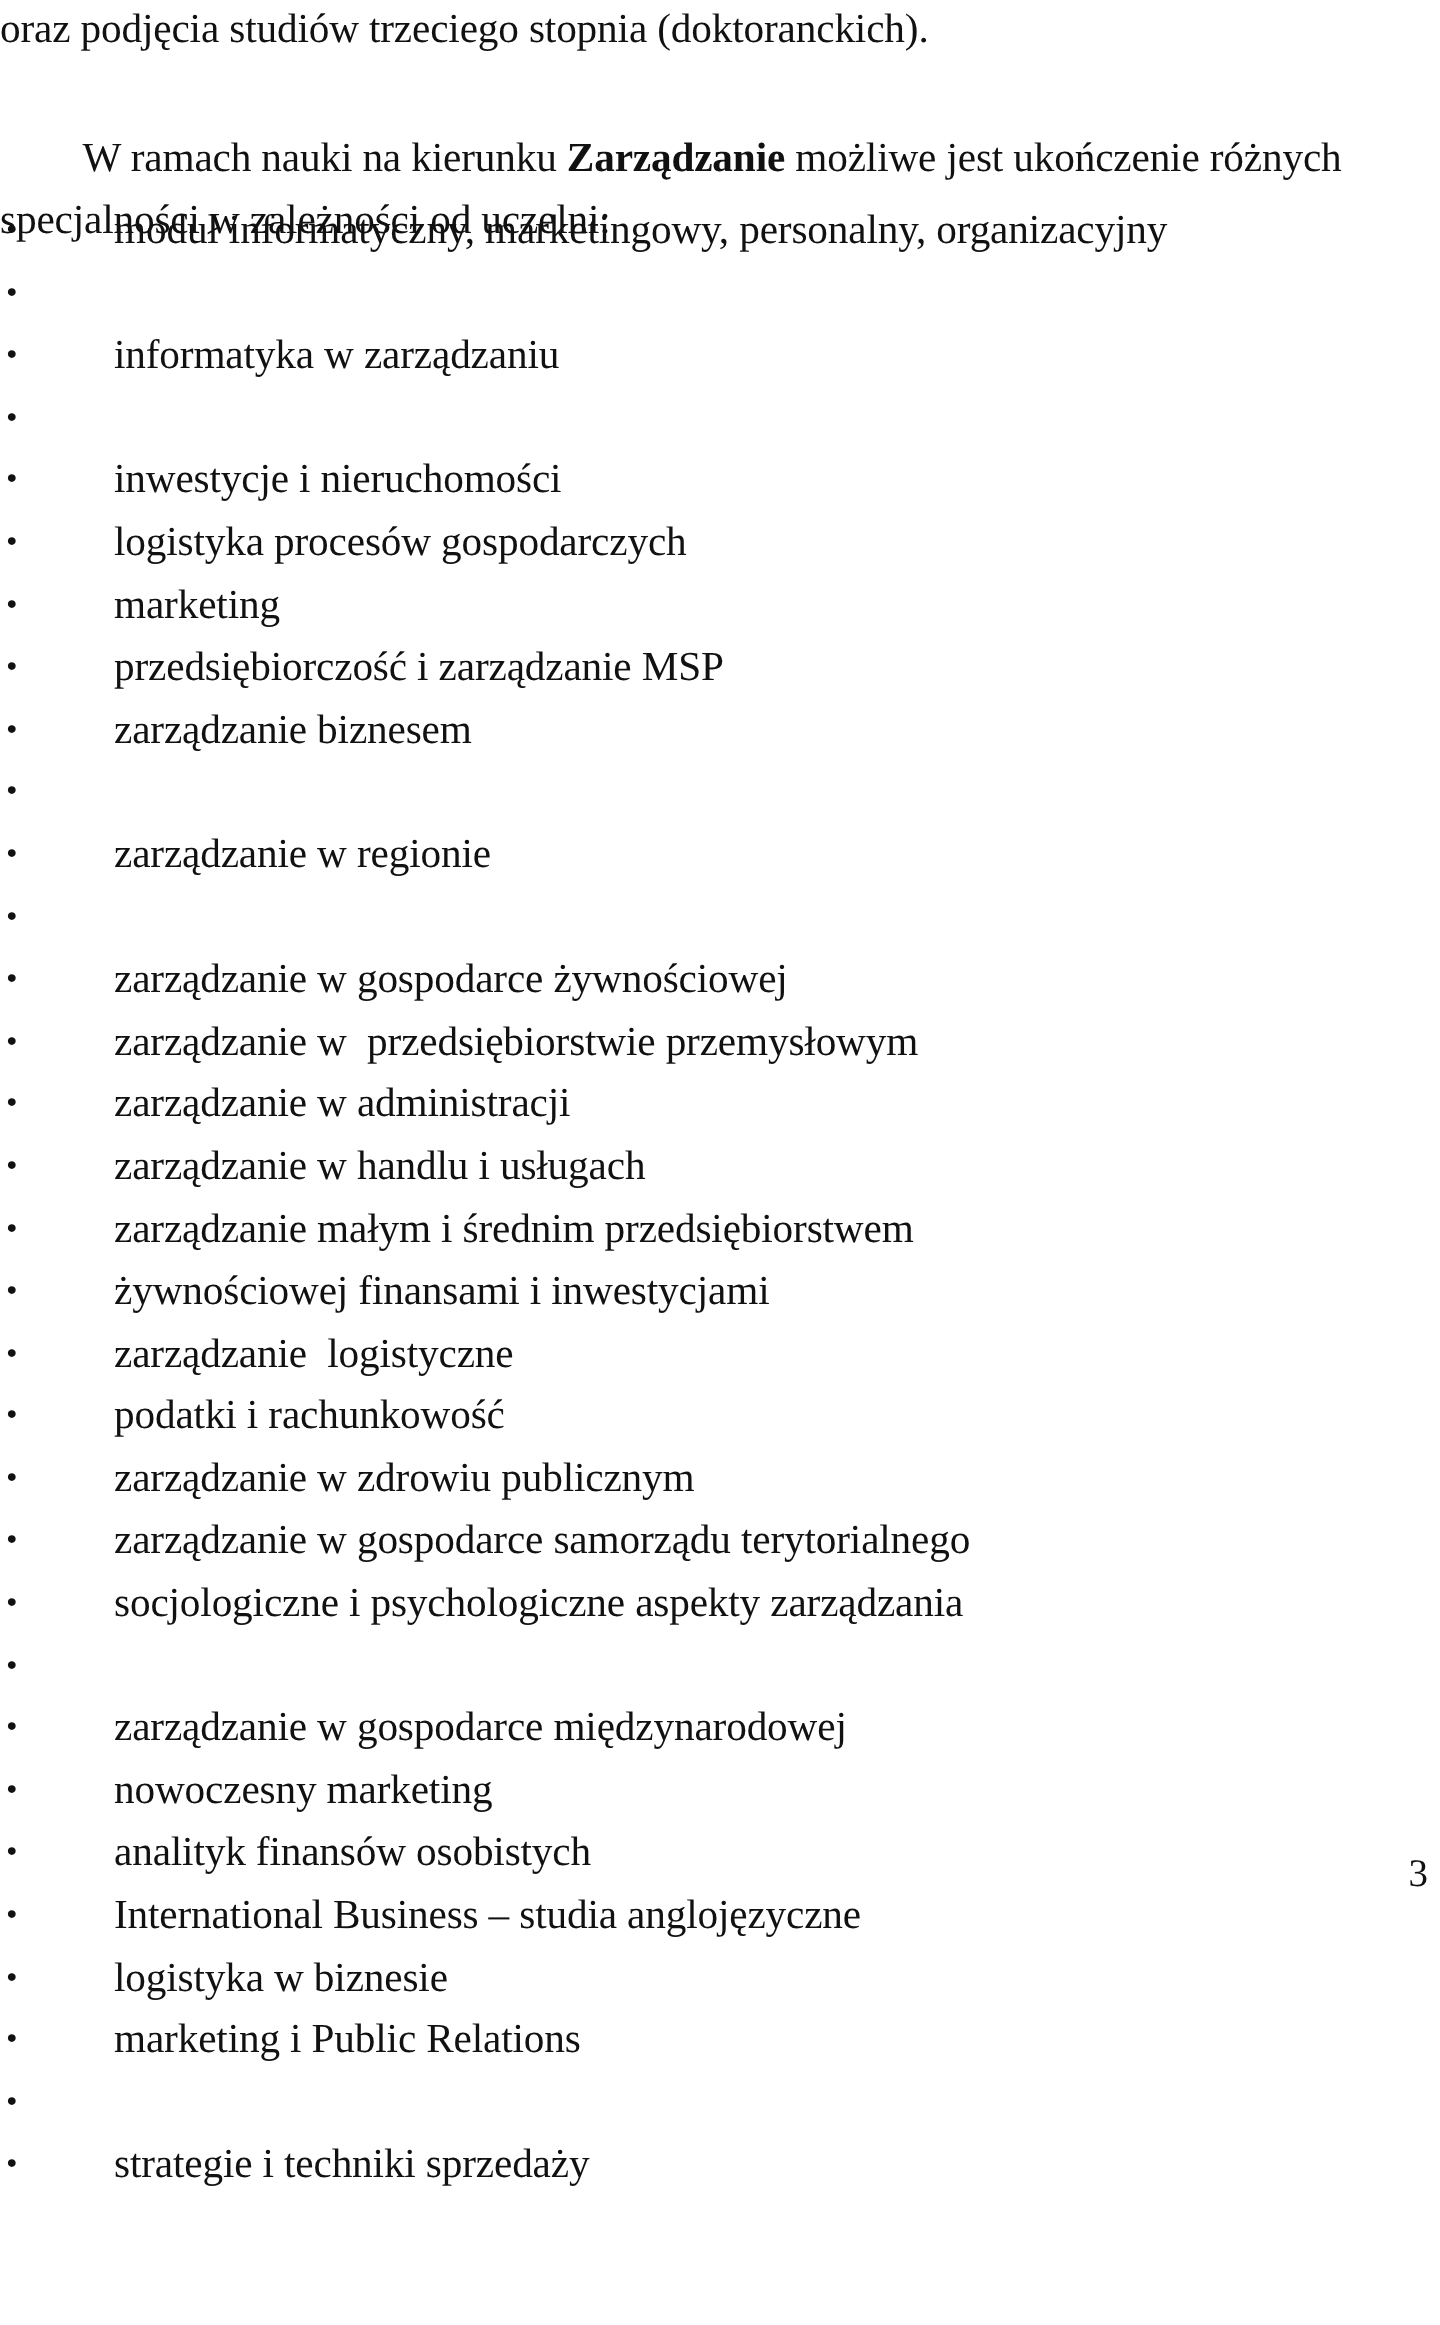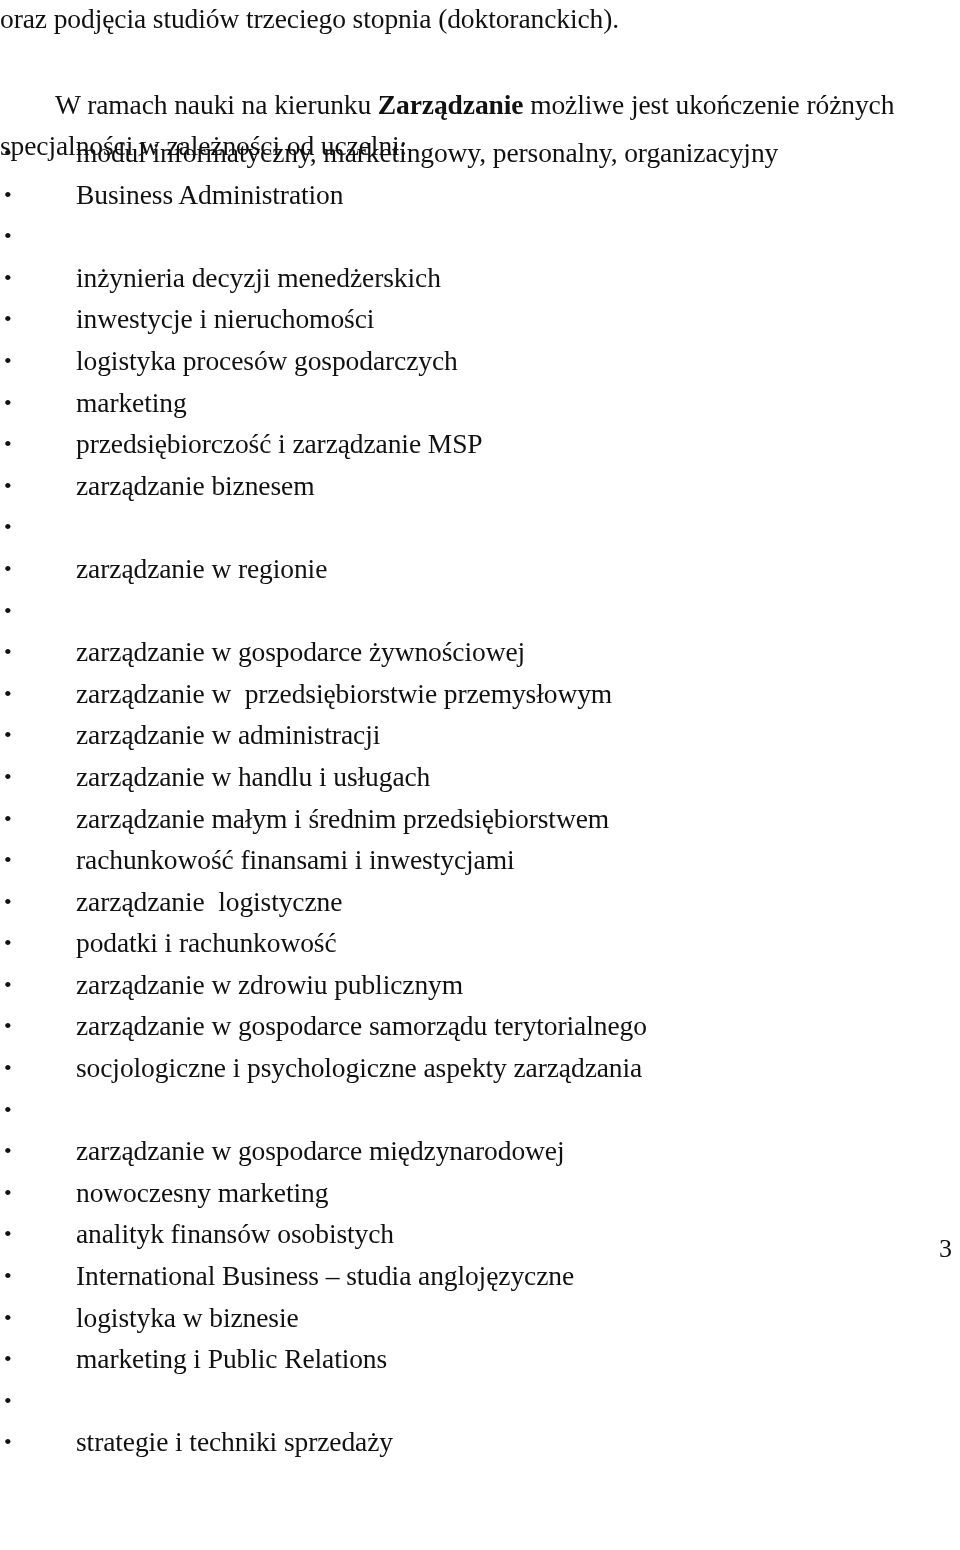--- a/index.html
+++ b/index.html
@@ -103,37 +103,37 @@
 
   <div class="lead-line">oraz podjęcia studiów trzeciego stopnia (doktoranckich).</div>
 
   <p class="intro">
     <span>W ramach nauki na kierunku </span><b>Zarządzanie</b><span> możliwe jest ukończenie różnych</span>
     <span class="l2">specjalności w zależności od uczelni:</span>
   </p>
 
   <ul class="speclist" id="speclist">
       <li><span class="bullet">•</span><span class="label">moduł informatyczny, marketingowy, personalny, organizacyjny</span></li>
-      <li><span class="bullet">•</span><span class="label">Business Administration</span></li>
       <li><span class="bullet">•</span></li>
-      <li><span class="bullet">•</span><span class="label">inżynieria decyzji menedżerskich</span></li>
+      <li><span class="bullet">•</span><span class="label">informatyka w zarządzaniu</span></li>
+      <li><span class="bullet">•</span></li>
       <li><span class="bullet">•</span><span class="label">inwestycje i nieruchomości</span></li>
       <li><span class="bullet">•</span><span class="label">logistyka procesów gospodarczych</span></li>
       <li><span class="bullet">•</span><span class="label">marketing</span></li>
       <li><span class="bullet">•</span><span class="label">przedsiębiorczość i zarządzanie MSP</span></li>
       <li><span class="bullet">•</span><span class="label">zarządzanie biznesem</span></li>
       <li><span class="bullet">•</span></li>
       <li><span class="bullet">•</span><span class="label">zarządzanie w regionie</span></li>
       <li><span class="bullet">•</span></li>
       <li><span class="bullet">•</span><span class="label">zarządzanie w gospodarce żywnościowej</span></li>
       <li><span class="bullet">•</span><span class="label">zarządzanie w  przedsiębiorstwie przemysłowym</span></li>
       <li><span class="bullet">•</span><span class="label">zarządzanie w administracji</span></li>
       <li><span class="bullet">•</span><span class="label">zarządzanie w handlu i usługach</span></li>
       <li><span class="bullet">•</span><span class="label">zarządzanie małym i średnim przedsiębiorstwem</span></li>
-      <li><span class="bullet">•</span><span class="label">rachunkowość finansami i inwestycjami</span></li>
+      <li><span class="bullet">•</span><span class="label">żywnościowej finansami i inwestycjami</span></li>
       <li><span class="bullet">•</span><span class="label">zarządzanie  logistyczne</span></li>
       <li><span class="bullet">•</span><span class="label">podatki i rachunkowość</span></li>
       <li><span class="bullet">•</span><span class="label">zarządzanie w zdrowiu publicznym</span></li>
       <li><span class="bullet">•</span><span class="label">zarządzanie w gospodarce samorządu terytorialnego</span></li>
       <li><span class="bullet">•</span><span class="label">socjologiczne i psychologiczne aspekty zarządzania</span></li>
       <li><span class="bullet">•</span></li>
       <li><span class="bullet">•</span><span class="label">zarządzanie w gospodarce międzynarodowej</span></li>
       <li><span class="bullet">•</span><span class="label">nowoczesny marketing</span></li>
       <li><span class="bullet">•</span><span class="label">analityk finansów osobistych</span></li>
       <li><span class="bullet">•</span><span class="label">International Business – studia anglojęzyczne</span></li>

